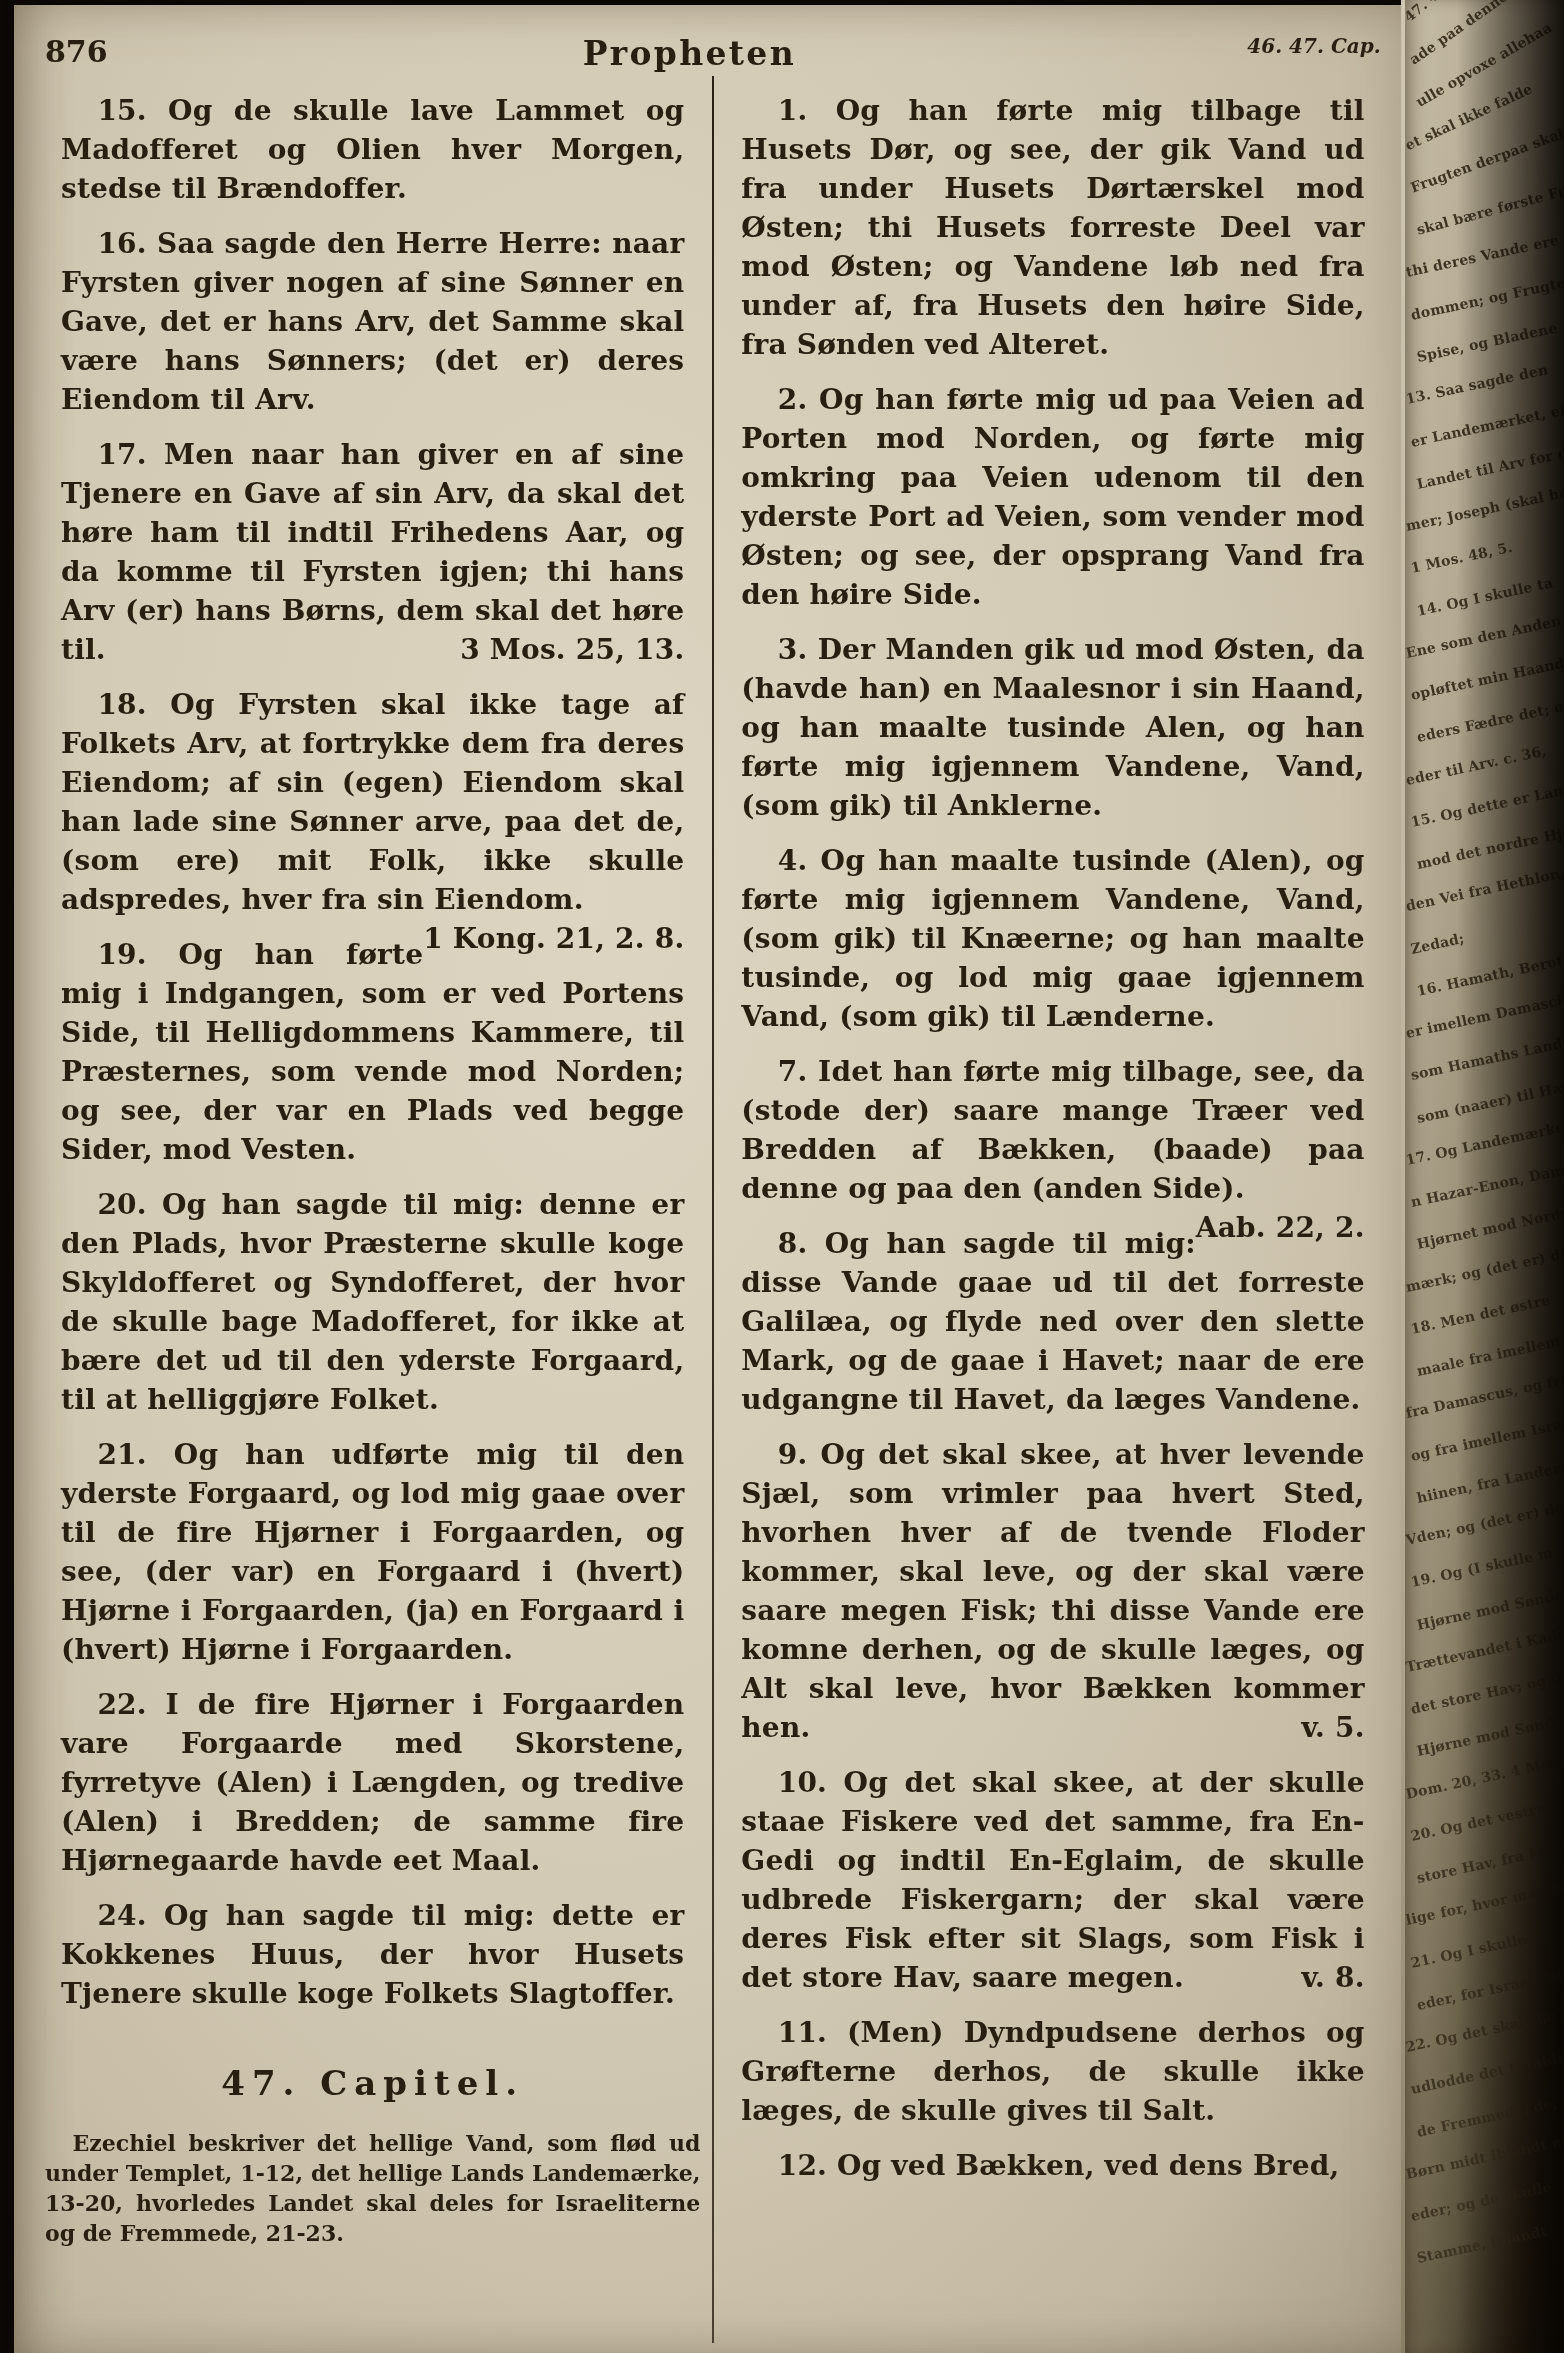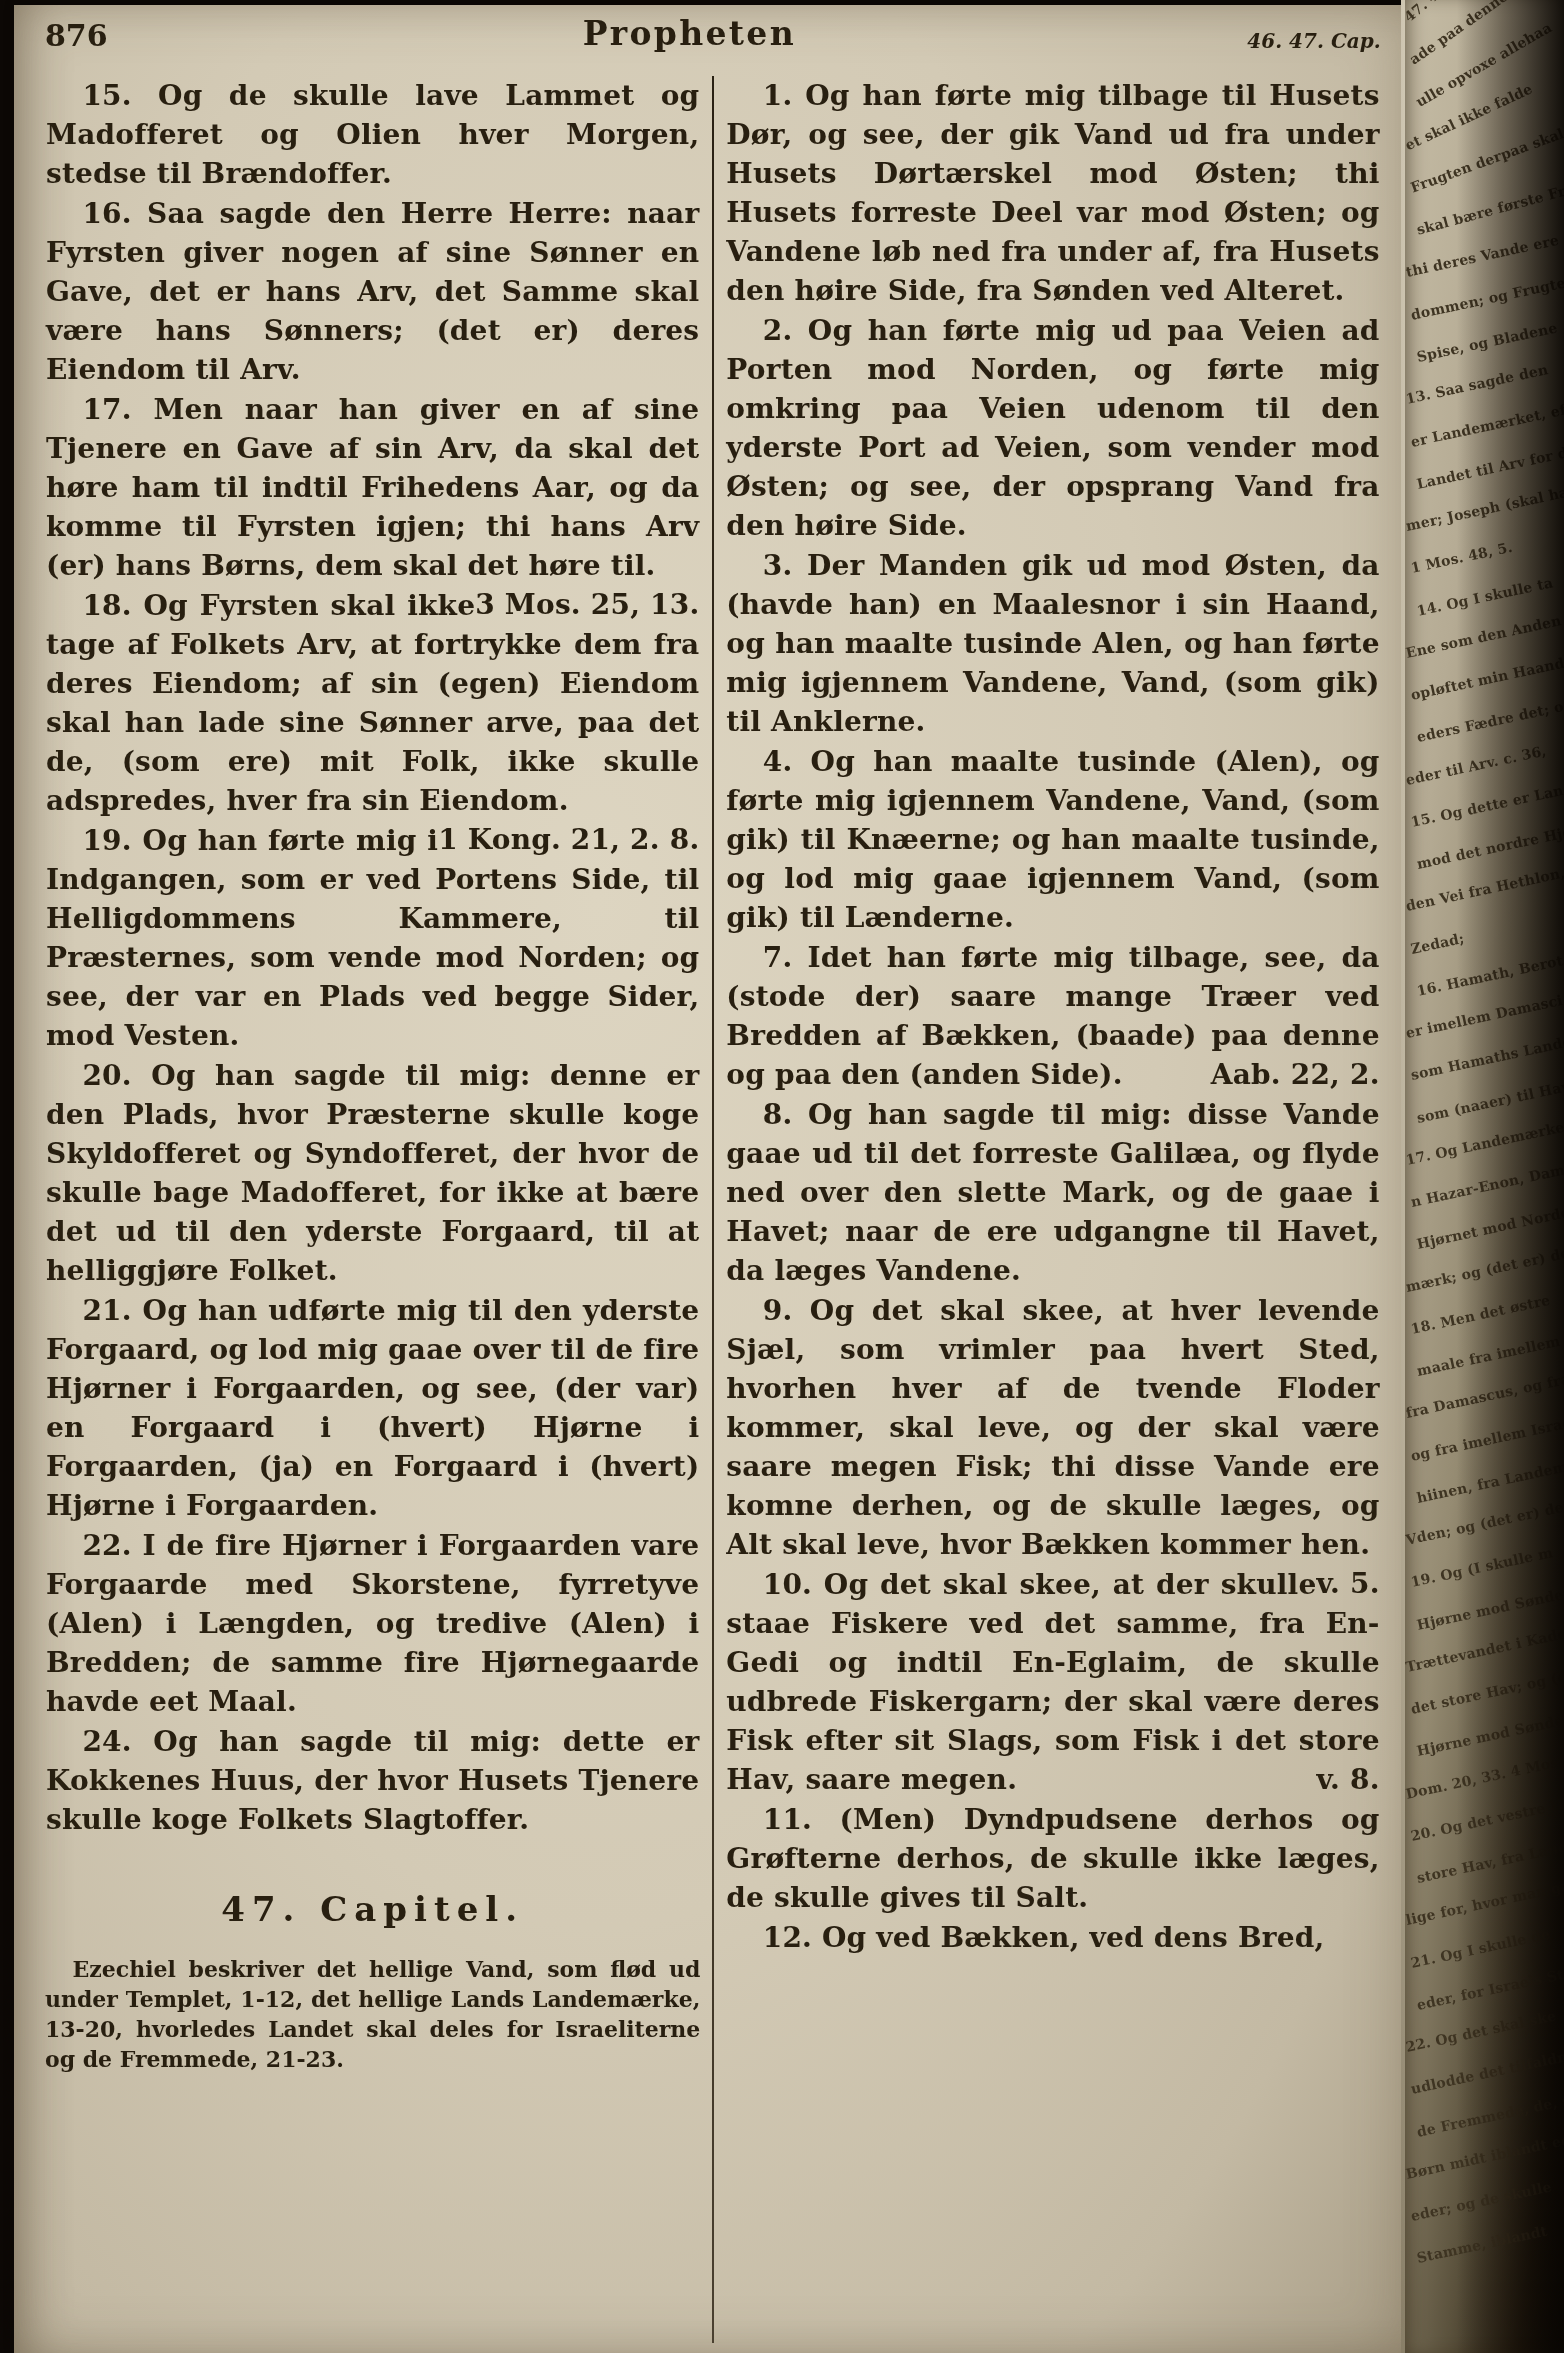--- a/index.html
+++ b/index.html
@@ -15,34 +15,34 @@
     background:var(--photo-background,#0c0805);
     font-family:"DejaVu Serif","Liberation Serif",serif;
   }
   .photo{position:absolute;inset:0;}
   .page{
     position:absolute;left:14px;top:4.7px;width:1387px;height:2349px;
     background:radial-gradient(ellipse at 42% 38%, #ddd5c1 0%, var(--paper,#d3cab5) 50%, #c3b9a3 82%, #a89d86 100%);
     box-shadow:inset 0 0 55px rgba(90,75,50,0.28), inset 27px 0 47px -19px rgba(60,45,25,0.38), 6.3px 0 14px rgba(0,0,0,0.35);
   }
   .page-header{
-    position:absolute;left:31px;right:20.3px;top:4px;height:44px;
-    display:flex;align-items:flex-end;color:var(--ink,#281f10);
+    position:absolute;left:31px;right:20.3px;top:29px;height:44px;
+    display:flex;align-items:flex-start;color:var(--ink,#281f10);
   }
   .pagenum{width:172px;font-size:30px;font-weight:700;}
   .running-title{flex:1;text-align:center;font-size:33px;font-weight:700;letter-spacing:2.3px;}
   .chapter-label{width:219px;text-align:right;font-size:20px;font-weight:700;font-style:italic;}
   .columns{
     position:absolute;left:31px;right:20.3px;top:70px;bottom:11px;
     display:flex;overflow:hidden;color:var(--ink,#281f10);
   }
   .col{width:calc(50% - 12.5px);overflow:hidden;}
   .divider{width:1.6px;background:linear-gradient(#2a2114,#3a3020 70%,#4a4030);margin:1.6px 11.7px 0 11.7px;}
   .verse{
-    margin:1px;font-size:28px;line-height:39px;font-weight:700;
+    margin:16px;font-size:28px;line-height:39px;font-weight:700;
     text-align:justify;text-indent:1.3em;letter-spacing:0.2px;
   }
   .vnum{white-space:pre;}
   .vref{float:right;text-indent:0;}
   .chapter-heading{
     margin:50px 0 25px;text-align:center;font-size:34px;font-weight:700;
     letter-spacing:7px;text-indent:0;
   }
   .chapter-summary{
     margin:0;font-size:22px;line-height:30px;font-weight:700;

